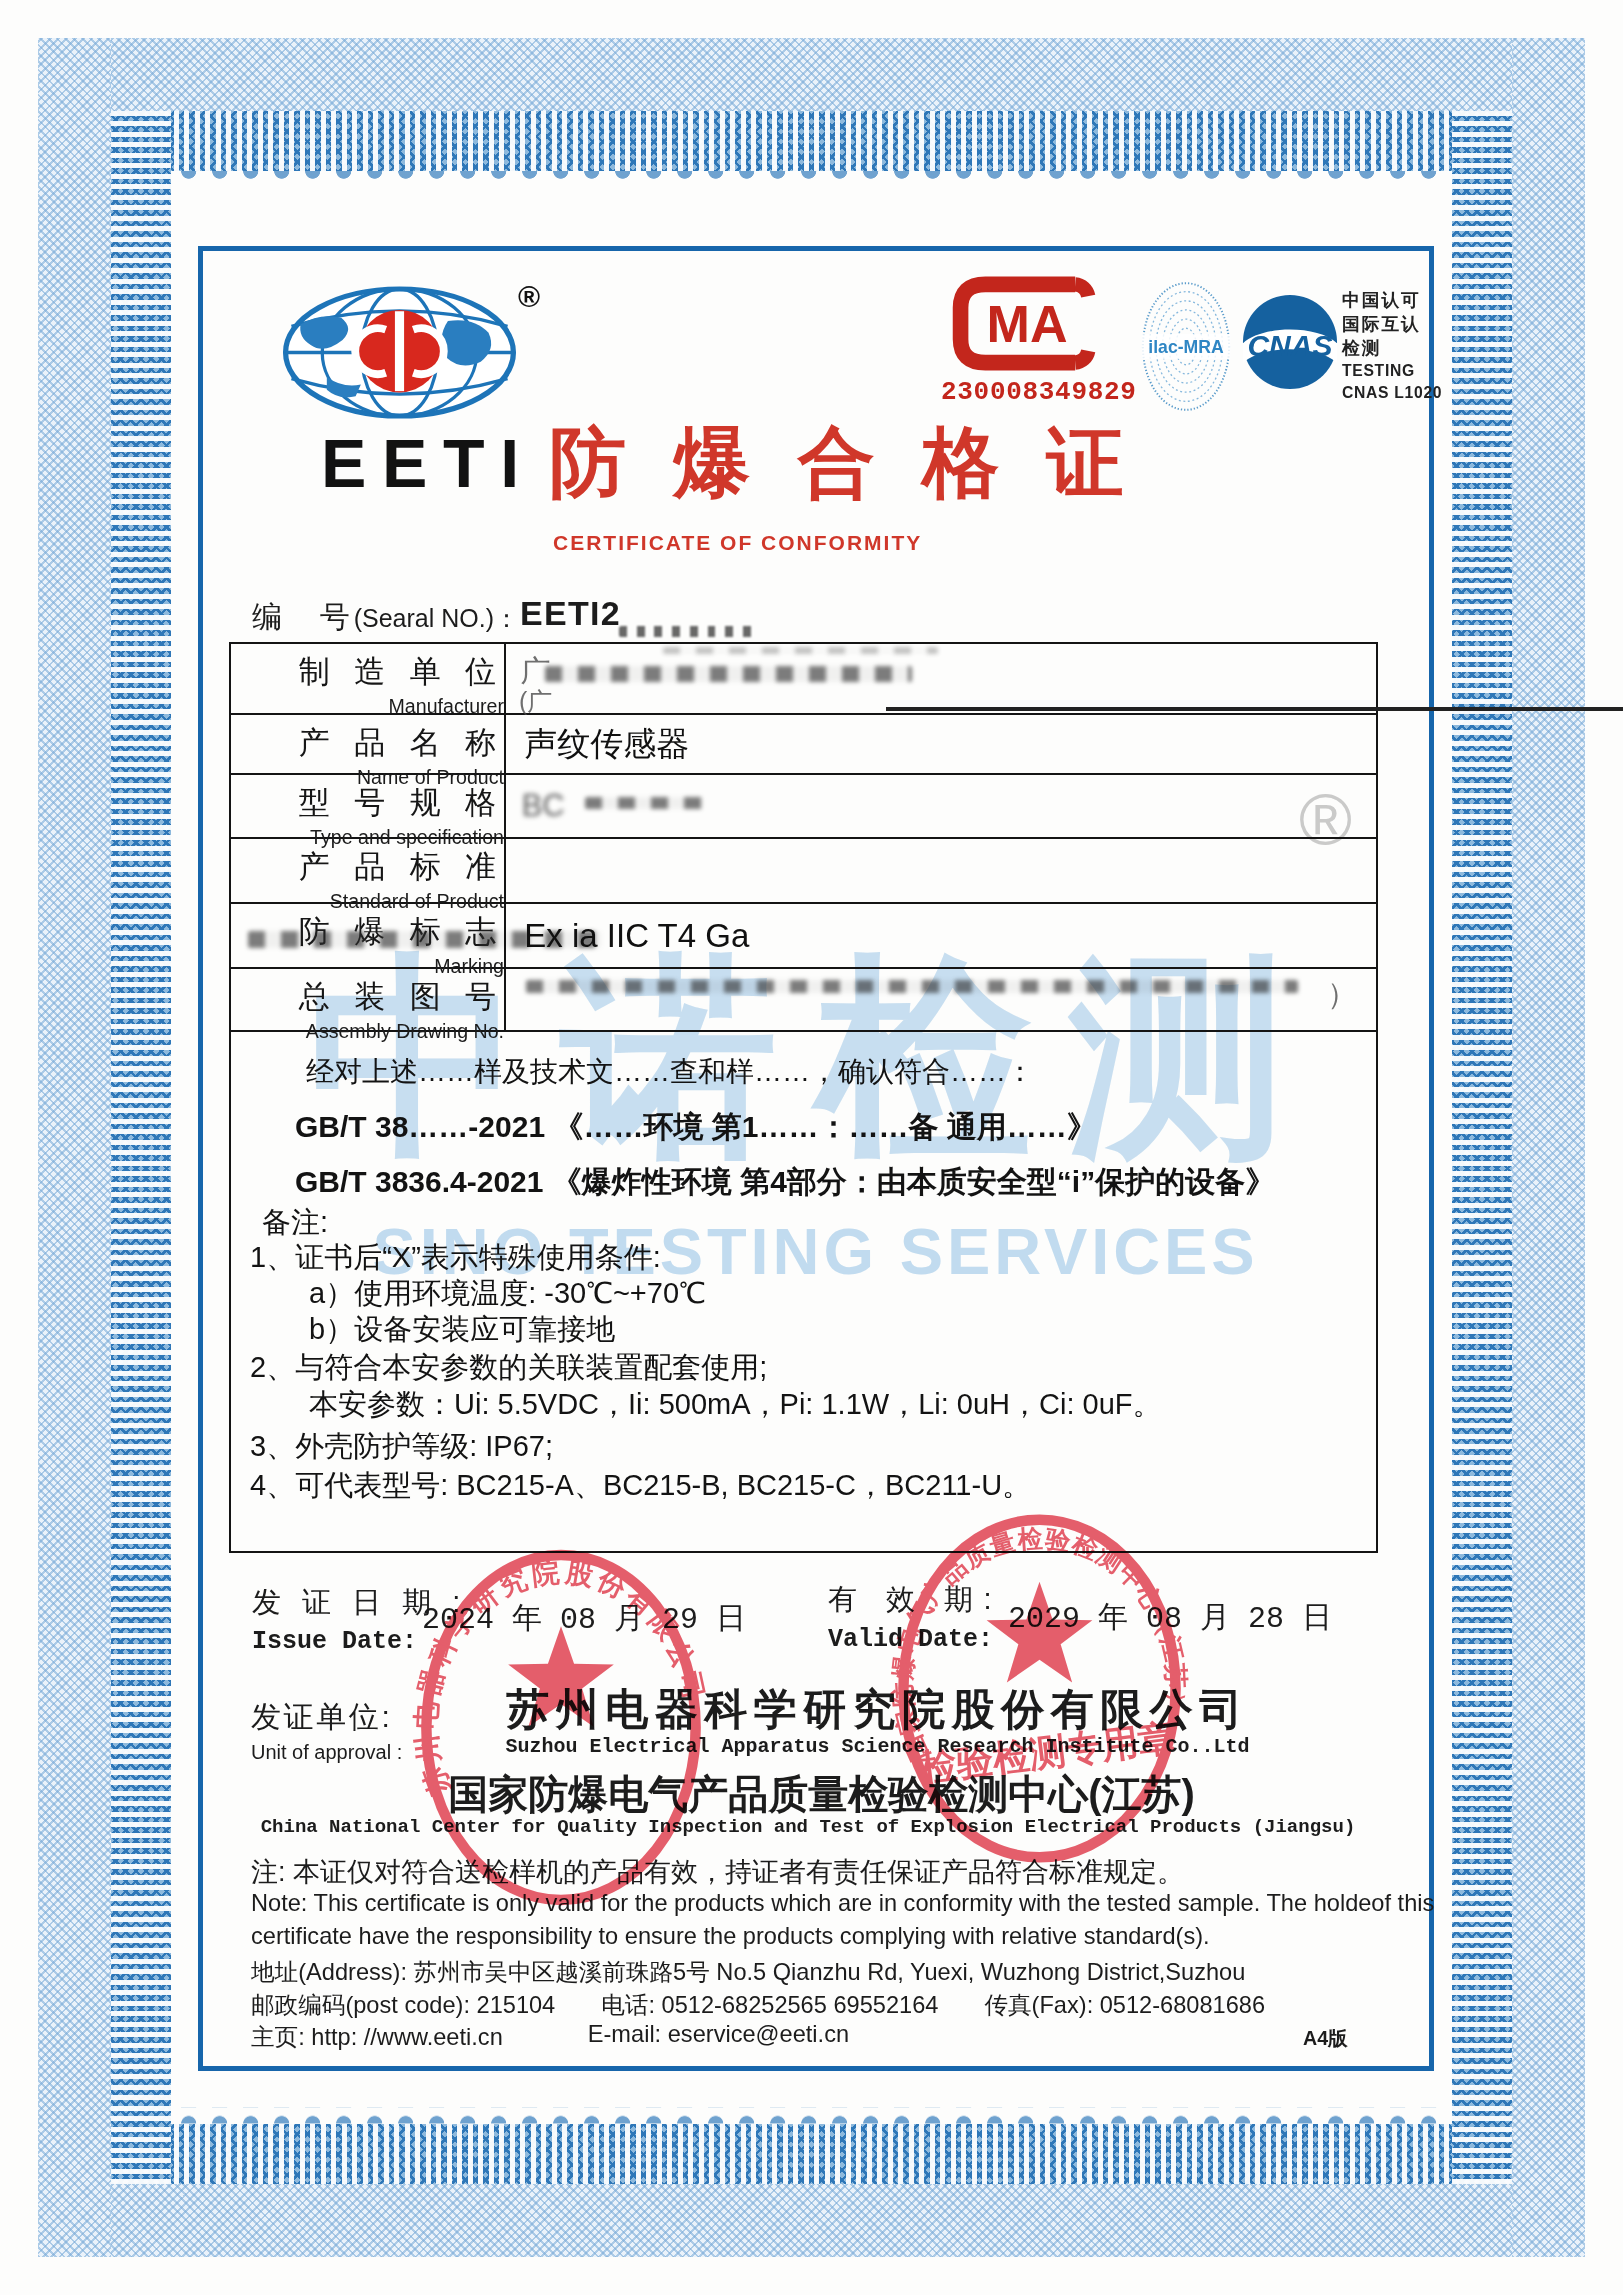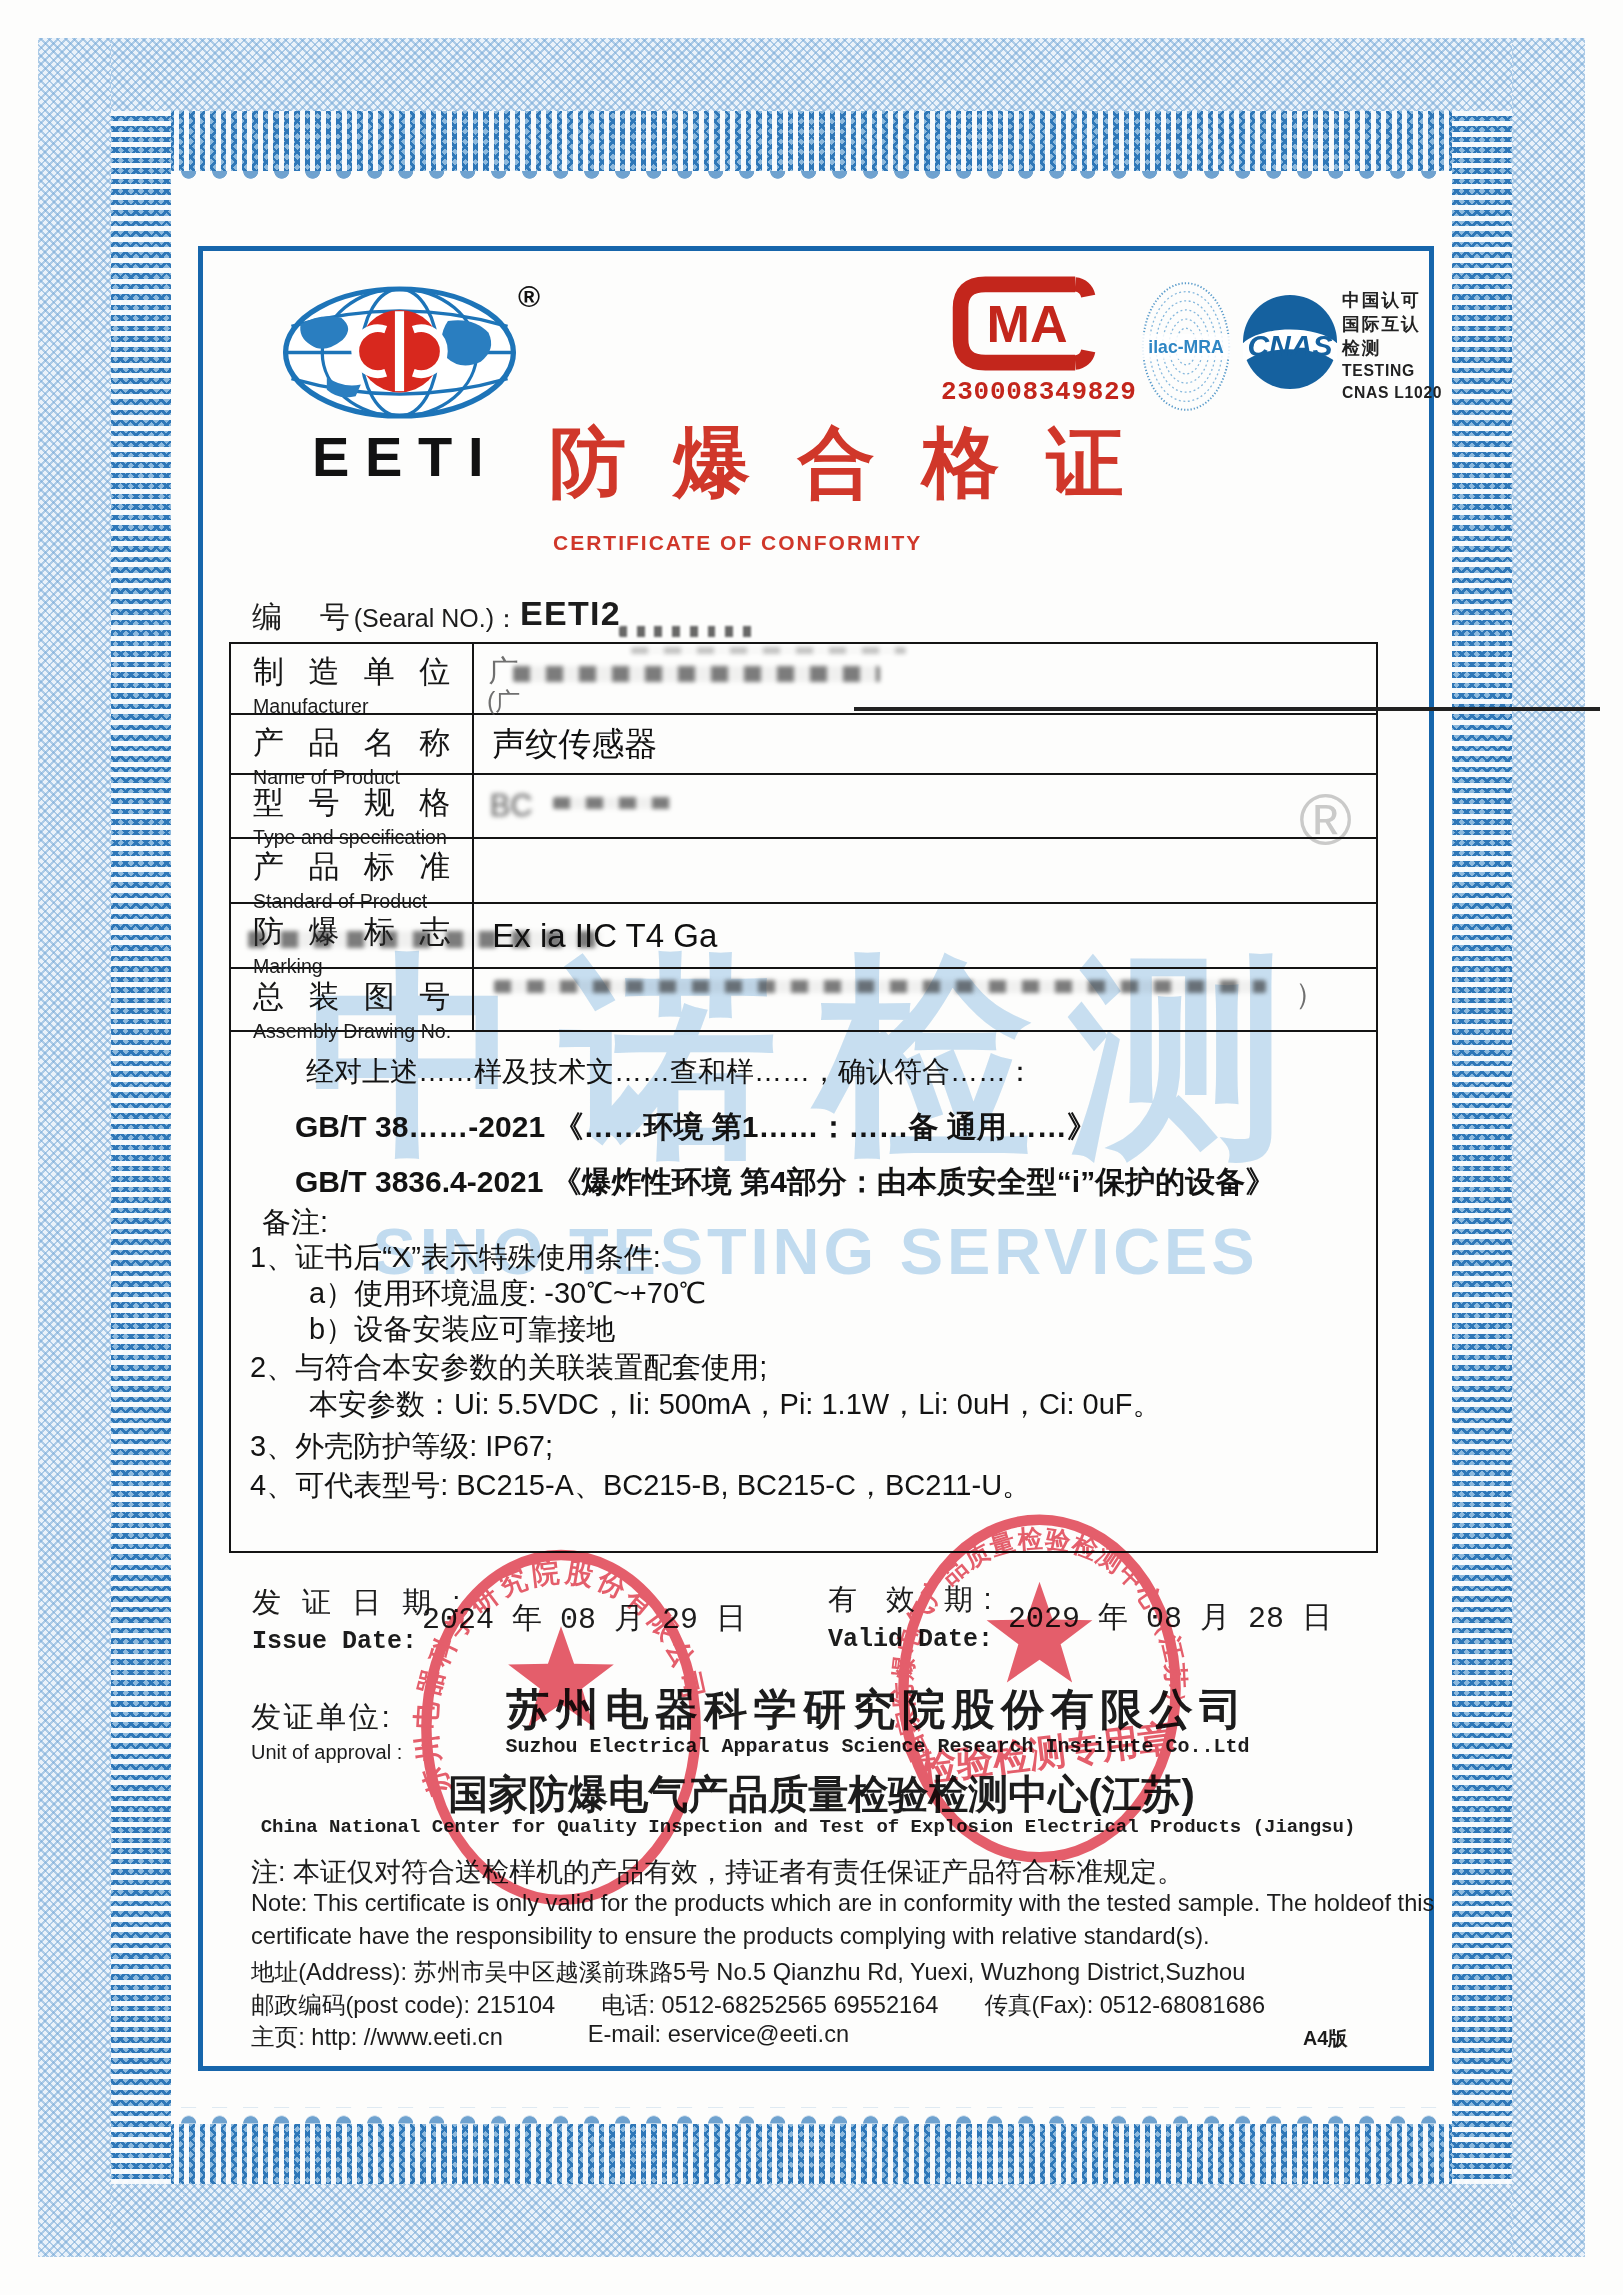--- a/index.html
+++ b/index.html
@@ -49,40 +49,40 @@
   
   .wm { position:absolute; left:0; right:8px; text-align:center; z-index:1; font-weight:700;
         color:rgba(150,194,229,.52); white-space:nowrap;padding-left:16px; }
   .wm-cn { top:915px; font-size:216px; letter-spacing:38px; }
   .wm-en { top:1214px; font-size:65px; letter-spacing:3.9px; color:rgba(150,194,229,.58); }
 
   .abs { position:absolute; z-index:3; white-space:nowrap; }
 
   
   .reg-mark   { left:518px; top:280px; font-size:30px; font-weight:700; color:#111; }
-  .eeti-text  { left:312px; top:424px; font-size:56px; font-weight:700; letter-spacing:15.7px; color:#121212;text-align:right; }
+  .eeti-text  { left:321px; top:424px; font-size:68px; font-weight:700; letter-spacing:15.7px; color:#121212;text-align:right; }
   .title-cn   { left:549px; top:412px; font-size:77px; font-weight:700; letter-spacing:13px; color:#d0372a; }
   .title-en   { left:553px; top:531px; font-size:21px; font-weight:700; letter-spacing:2px; color:#d0372a; }
   .cma-num    { left:941px; top:377px; font-size:26px; font-weight:700; color:#c3261c;
                 font-family:"Liberation Mono", monospace; letter-spacing:0.7px; }
   .accred     { left:1342px; top:288px; z-index:3; position:absolute; color:#222; }
   .accred div { font-size:17.7px; font-weight:700; line-height:24px; letter-spacing:2px; }
   .accred div.en { font-size:15.7px; letter-spacing:0.7px; line-height:22px; }
 
   
   .serial-label { left:252px; top:597px; font-size:30px; letter-spacing:3.9px; }
   .serial-label .en { font-size:25px; letter-spacing:0; }
   .serial-value { left:520px; top:594px; font-size:34px; font-weight:600; letter-spacing:1.3px; }
 
   
   .bigbox { position:absolute; left:229px; top:642px; width:1149px; height:911px;
             border:2.6px solid #141414; z-index:3; background:transparent; }
   .trow { display:flex; border-bottom:2px solid #141414; }
   .trow:last-of-type { border-bottom:2px solid #141414; }
-  .tlabel { width:243px; border-right:2px solid #141414; padding:6.5px 0 0 22px; }
+  .tlabel { width:275px; border-right:2px solid #141414; padding:6.5px 0 0 22px;text-align:right; }
   .tlabel .cn { font-size:31px; letter-spacing:7.9px; color:#161616; }
   .tlabel .en { font-size:19.6px; margin-top:2.6px; letter-spacing:0; }
   .tvalue { flex:1; position:relative; }
   .tvalue .val { position:absolute; left:18.3px; top:50%; transform:translateY(-50%);
                  font-size:33px; color:#101010; }
 
   .smudge { position:absolute; filter:blur(2px); border-radius:2.6px;
     background:repeating-linear-gradient(90deg, rgba(45,45,45,.62) 0 17px, rgba(45,45,45,.06) 17px 33px); }
   .smudge.dots { filter:blur(1.3px);
     background:repeating-linear-gradient(90deg, rgba(40,40,40,.7) 0 7.9px, rgba(40,40,40,0) 7.9px 17.7px); }

